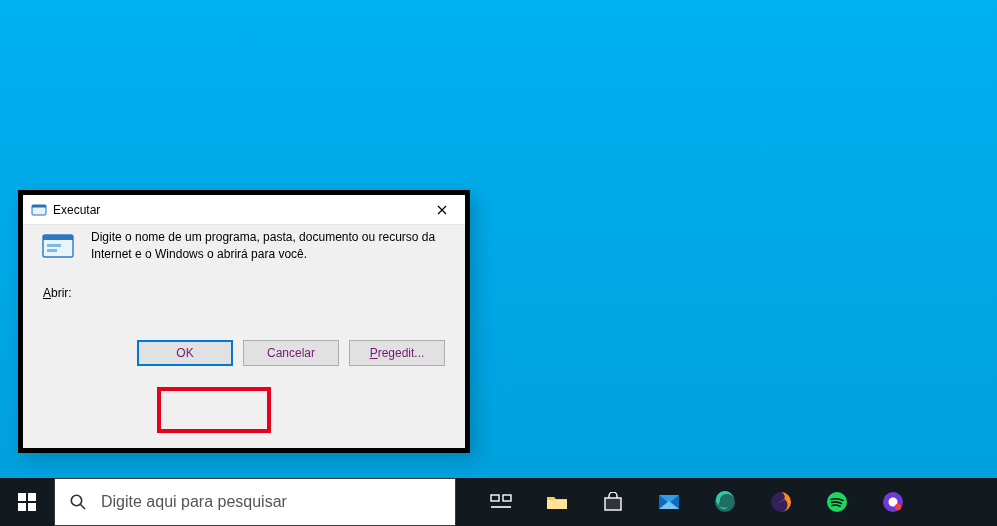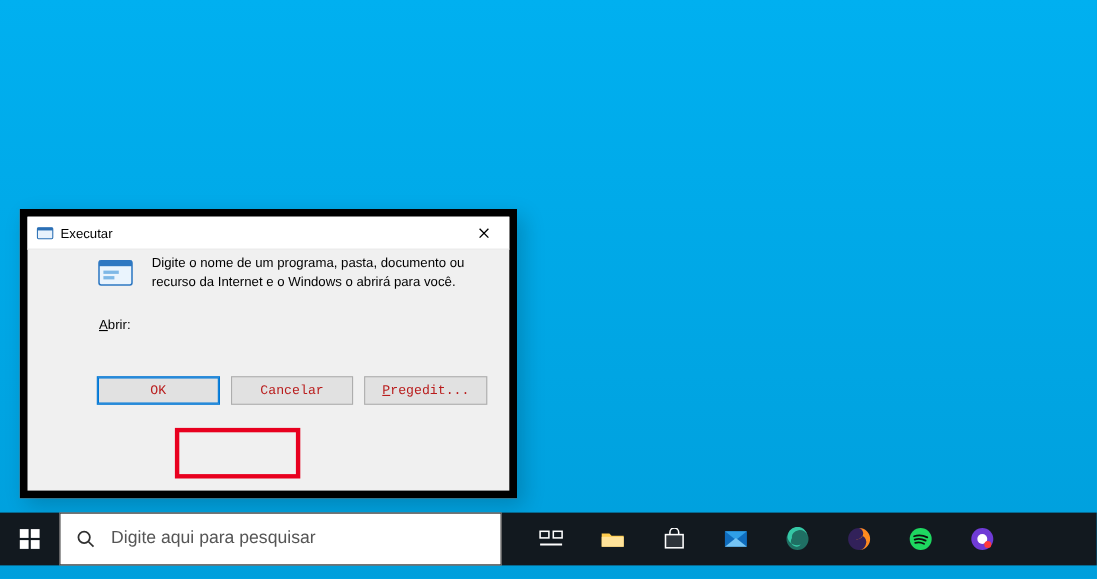--- a/index.html
+++ b/index.html
@@ -19,21 +19,21 @@
   }
 
   
   .run-dialog {
     position: absolute;
     left: 18px;
     top: 190px;
     width: 452px;
     height: 263px;
     background: #f0f0f0;
-    border: 7px solid #000000;
+    border: 5px solid #000000;
     box-shadow: 6px 6px 18px rgba(0,0,0,0.18);
   }
   .titlebar {
     height: 30px;
     background: #ffffff;
     display: flex;
     align-items: center;
     padding: 0 0 0 8px;
     border-bottom: 1px solid #e6e6e6;
   }
@@ -44,21 +44,20 @@
   }
   .title-text { font-size: 12px; color: #000; flex: 1; }
   .close-btn {
     width: 46px; height: 30px;
     display: flex; align-items: center; justify-content: center;
     font-size: 14px; color: #000;
   }
 
   .body-area {
     padding: 4px 18px 16px 18px;
-    margin-left: 45px;
   }
   .desc-row {
     display: flex;
     align-items: flex-start;
     gap: 16px;
     margin-bottom: 22px;
   }
   .run-icon {
     width: 34px; height: 34px;
     flex: 0 0 34px;
@@ -109,44 +108,44 @@
     color: #444;
     font-size: 10px;
   }
   .btn-row {
     display: flex;
     justify-content: flex-end;
     gap: 10px;
     padding-right: 2px;
   }
   .btn {
-    width: 112px;
+    width: 96px;
     height: 26px;
     background: #e1e1e1;
     border: 1px solid #adadad;
     font-size: 12px;
-    font-family: Liberation Mono, monospace;
-    color: #b91c1c;
+    font-family: Liberation Sans, sans-serif;
+    color: #701a75;
     display: flex; align-items: center; justify-content: center;
   }
   .btn.default {
     border: 1px solid #0078d7;
     background: #e1e1e1;
     box-shadow: inset 0 0 0 1px #0078d7;
   }
   .highlight-box {
     position: absolute;
     border: 4px solid #e8001f;
     pointer-events: none;
   }
 
   
   .taskbar {
     position: absolute;
-    left: 0; right: 0; bottom: 12px;
+    left: 0; right: 0; bottom: 0;
     height: 48px;
     background: #12191f;
     display: flex;
     align-items: stretch;
   }
   .start-btn {
     width: 54px;
     display: flex; align-items: center; justify-content: center;
   }
   .win-logo { width: 18px; height: 18px; display: grid; grid-template-columns: 1fr 1fr; grid-template-rows: 1fr 1fr; gap: 2px; }

